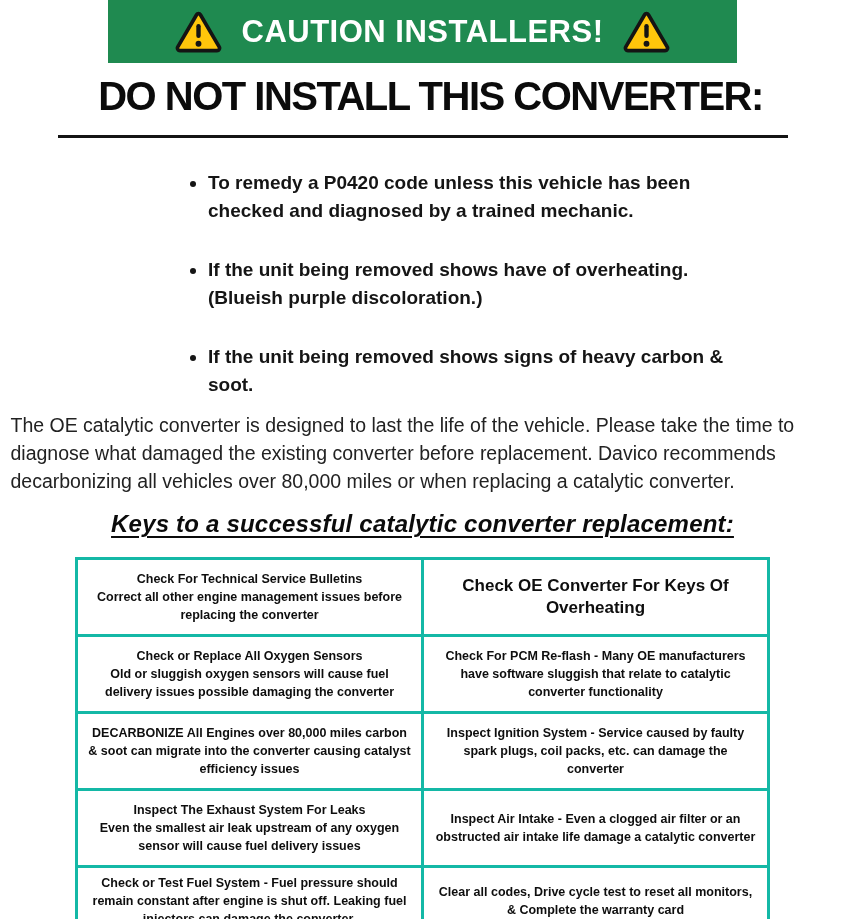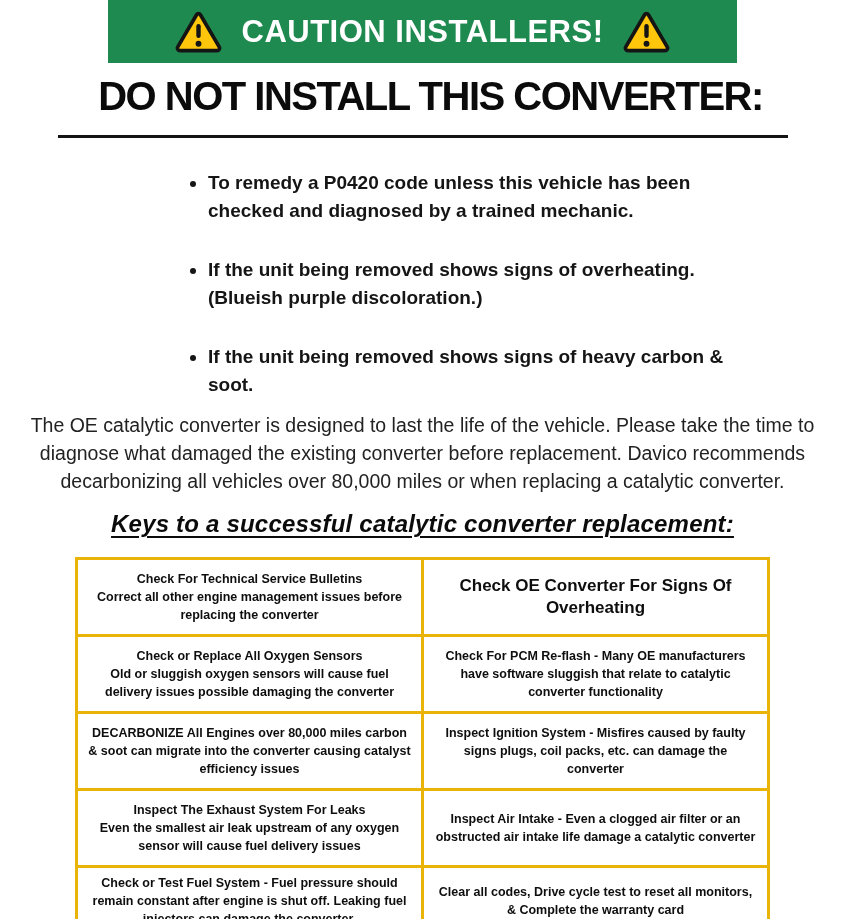--- a/index.html
+++ b/index.html
@@ -66,21 +66,20 @@
     line-height: 28px;
     color: #151515;
     margin-bottom: 3px;
     margin-top: 31px;
   }
 
   
   .advisory {
     margin: 12px auto 0 auto;
     width: 824px;
-    text-align: center;
     font-size: 19.5px;
     font-weight: normal;
     line-height: 28px;
     color: #222222;
   }
 
   
   .keys-heading {
     margin-top: 15px;
     text-align: center;
@@ -96,21 +95,21 @@
 
   
   .keys-table {
     width: 695px;
     margin: 19px auto 16px auto;
     border-collapse: collapse;
     table-layout: fixed;
   }
   .keys-table td {
     width: 50%;
-    border: 3px solid #eab308;
+    border: 3px solid #14b8a6;
     height: 77px;
     padding: 6px 10px;
     text-align: center;
     vertical-align: middle;
   }
   .keys-table tr:nth-child(5) td { height: 66px; }
   .cell-text {
     display: block;
     font-size: 12.5px;
     font-weight: bold;
@@ -138,54 +137,54 @@
       <circle cx="32" cy="44" r="4" fill="#141414"></circle>
     </svg>
   </div>
 
   <h1 class="headline">DO NOT INSTALL THIS CONVERTER:</h1>
 
   <hr class="divider">
 
   <ul class="warning-list">
     <li>To remedy a P0420 code unless this vehicle has been checked and diagnosed by a trained mechanic.</li>
-    <li>If the unit being removed shows signs of overheating. (Blueish purple discoloration.)</li>
+    <li>If the unit being removed shows have of overheating. (Blueish purple discoloration.)</li>
     <li>If the unit being removed shows signs of heavy carbon &amp; soot.</li>
   </ul>
 
   <p class="advisory">The OE catalytic converter is designed to last the life of the vehicle. Please take the time to diagnose what damaged the existing converter before replacement. Davico recommends decarbonizing all vehicles over 80,000 miles or when replacing a catalytic converter.</p>
 
   <h2 class="keys-heading">Keys to a successful catalytic converter replacement:</h2>
 
   <table class="keys-table">
     <tbody>
       <tr>
         <td>
           <span class="cell-text">Check For Technical Service Bulletins
 Correct all other engine management issues before replacing the converter</span>
         </td>
         <td>
-          <span class="cell-text big">Check OE Converter For Signs Of Overheating</span>
+          <span class="cell-text big">Check OE Converter For Keys Of Overheating</span>
         </td>
       </tr>
       <tr>
         <td>
           <span class="cell-text">Check or Replace All Oxygen Sensors
 Old or sluggish oxygen sensors will cause fuel delivery issues possible damaging the converter</span>
         </td>
         <td>
           <span class="cell-text">Check For PCM Re-flash - Many OE manufacturers have software sluggish that relate to catalytic converter functionality</span>
         </td>
       </tr>
       <tr>
         <td>
           <span class="cell-text">DECARBONIZE All Engines over 80,000 miles carbon &amp; soot can migrate into the converter causing catalyst efficiency issues</span>
         </td>
         <td>
-          <span class="cell-text">Inspect Ignition System - Misfires caused by faulty signs plugs, coil packs, etc. can damage the converter</span>
+          <span class="cell-text">Inspect Ignition System - Service caused by faulty spark plugs, coil packs, etc. can damage the converter</span>
         </td>
       </tr>
       <tr>
         <td>
           <span class="cell-text">Inspect The Exhaust System For Leaks
 Even the smallest air leak upstream of any oxygen sensor will cause fuel delivery issues</span>
         </td>
         <td>
           <span class="cell-text">Inspect Air Intake - Even a clogged air filter or an obstructed air intake life damage a catalytic converter</span>
         </td>

